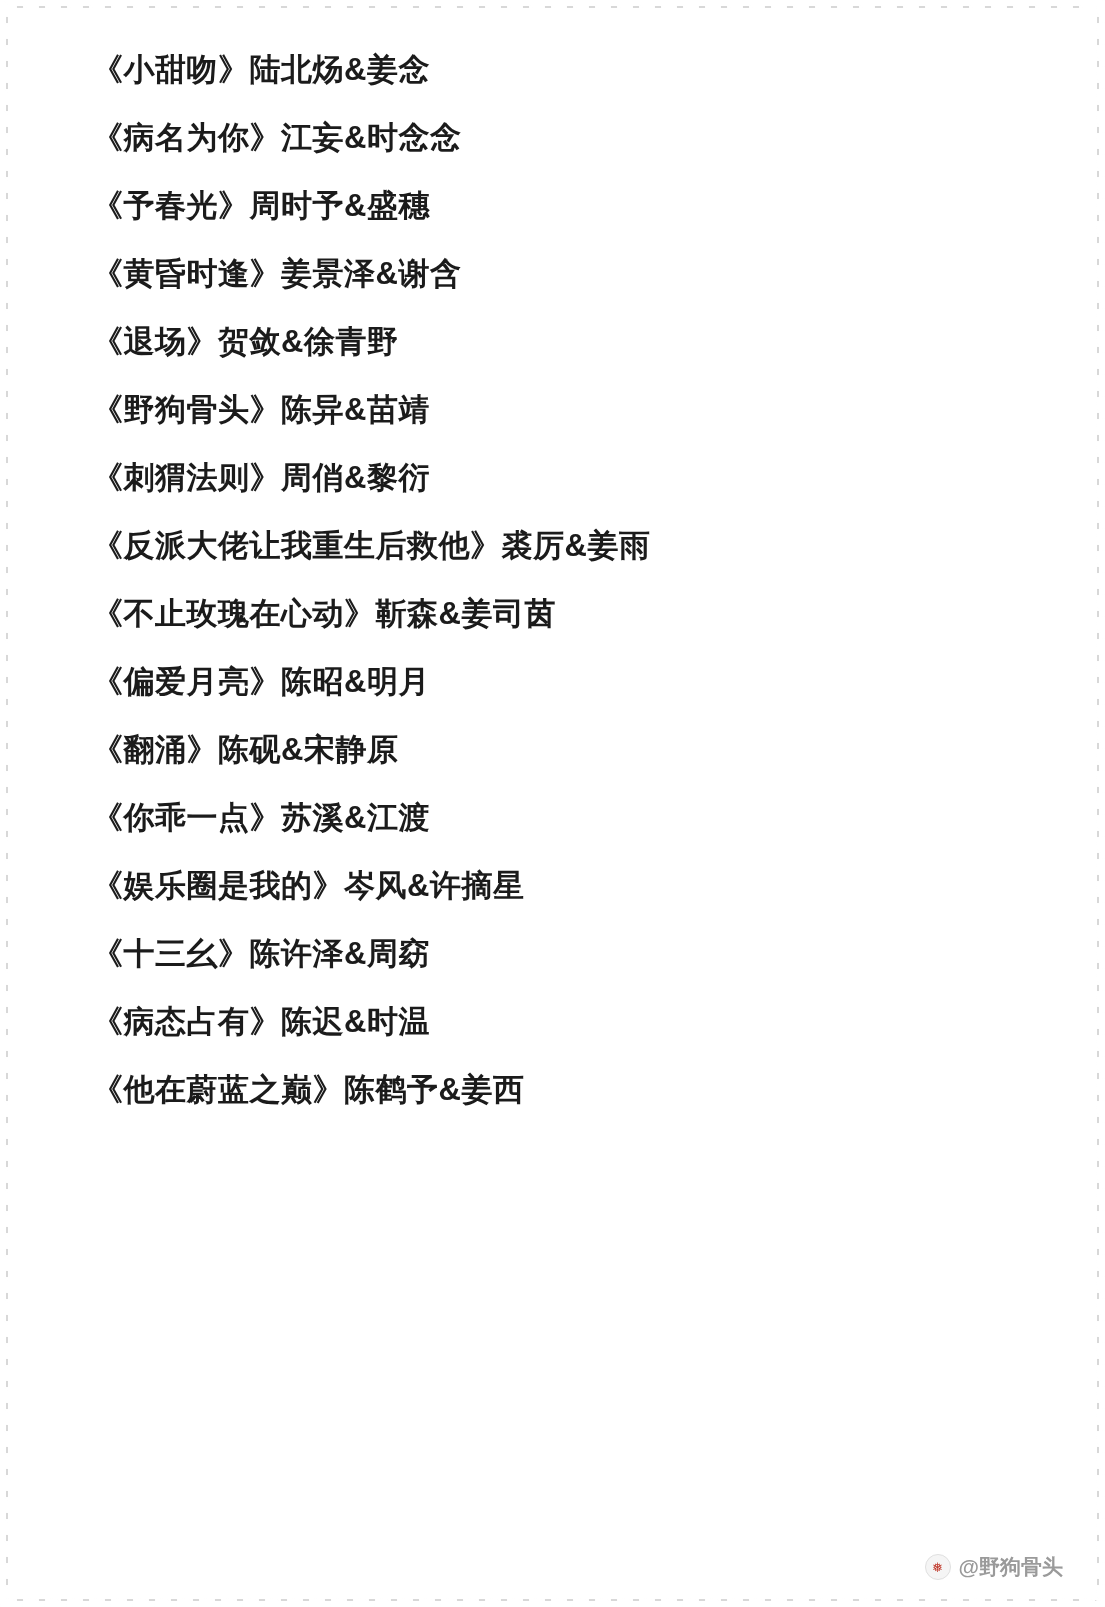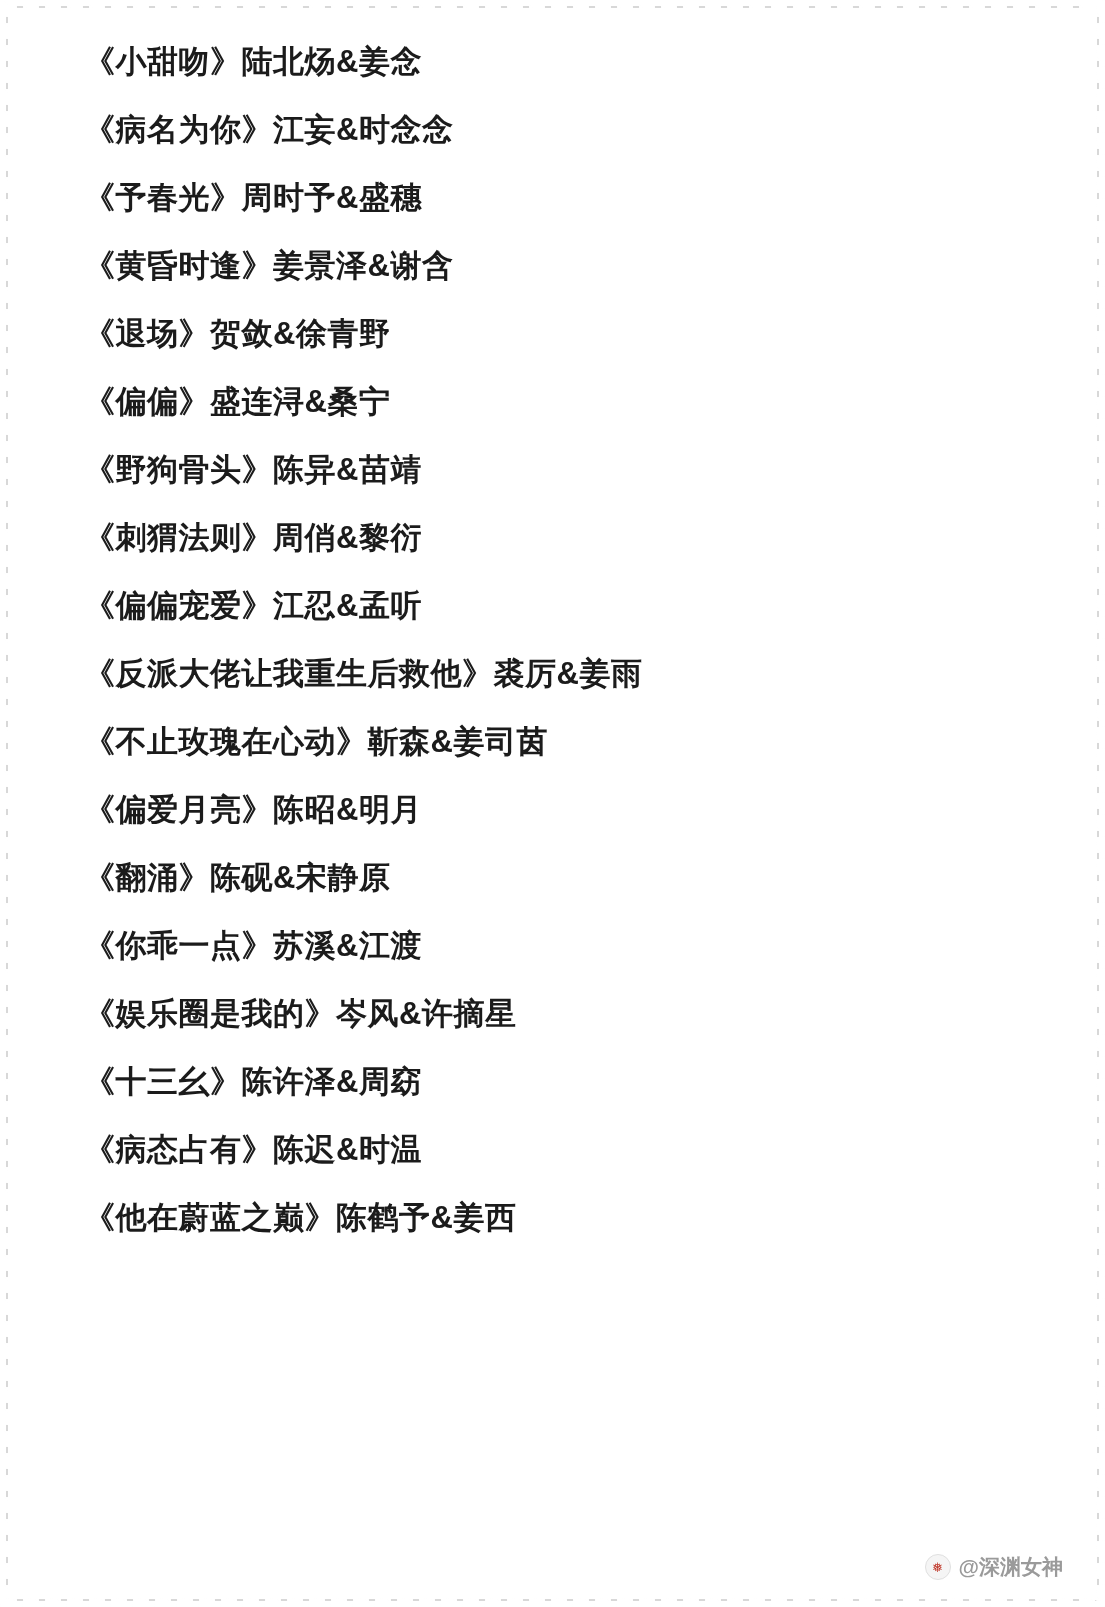--- a/index.html
+++ b/index.html
@@ -83,21 +83,21 @@
     left: 0;
     top: 0;
     width: 1105px;
     height: 1607px;
     padding: 28px 60px 0 84px;
     box-sizing: border-box;
   }
 
   .book-list {
     list-style: none;
-    margin: 0;
+    margin: 8px;
     padding: 0;
   }
   .book-item {
     font-size: 31px;
     line-height: 68px;
     color: #1b1b1b;
     font-weight: 700;
     letter-spacing: 0.5px;
     white-space: nowrap;
   }
@@ -143,34 +143,32 @@
   <div class="perf perf-left"></div>
   <div class="perf perf-right"></div>
 
   <div class="content">
     <ul class="book-list">
       <li class="book-item">《小甜吻》陆北炀&amp;姜念</li>
       <li class="book-item">《病名为你》江妄&amp;时念念</li>
       <li class="book-item">《予春光》周时予&amp;盛穗</li>
       <li class="book-item">《黄昏时逢》姜景泽&amp;谢含</li>
       <li class="book-item">《退场》贺敛&amp;徐青野</li>
-      <li class="book-item">《偏偏》盛连浔&amp;桑宁</li>
       <li class="book-item">《野狗骨头》陈异&amp;苗靖</li>
       <li class="book-item">《刺猬法则》周俏&amp;黎衍</li>
-      <li class="book-item">《偏偏宠爱》江忍&amp;孟听</li>
       <li class="book-item">《反派大佬让我重生后救他》裘厉&amp;姜雨</li>
       <li class="book-item">《不止玫瑰在心动》靳森&amp;姜司茵</li>
       <li class="book-item">《偏爱月亮》陈昭&amp;明月</li>
       <li class="book-item">《翻涌》陈砚&amp;宋静原</li>
       <li class="book-item">《你乖一点》苏溪&amp;江渡</li>
       <li class="book-item">《娱乐圈是我的》岑风&amp;许摘星</li>
       <li class="book-item">《十三幺》陈许泽&amp;周窈</li>
       <li class="book-item">《病态占有》陈迟&amp;时温</li>
       <li class="book-item">《他在蔚蓝之巅》陈鹤予&amp;姜西</li>
     </ul>
   </div>
 
   <div class="watermark">
     <span class="weibo-badge">❅</span>
-    <span>@深渊女神</span>
+    <span>@野狗骨头</span>
   </div>
 
 </div>
 
 </body></html>

